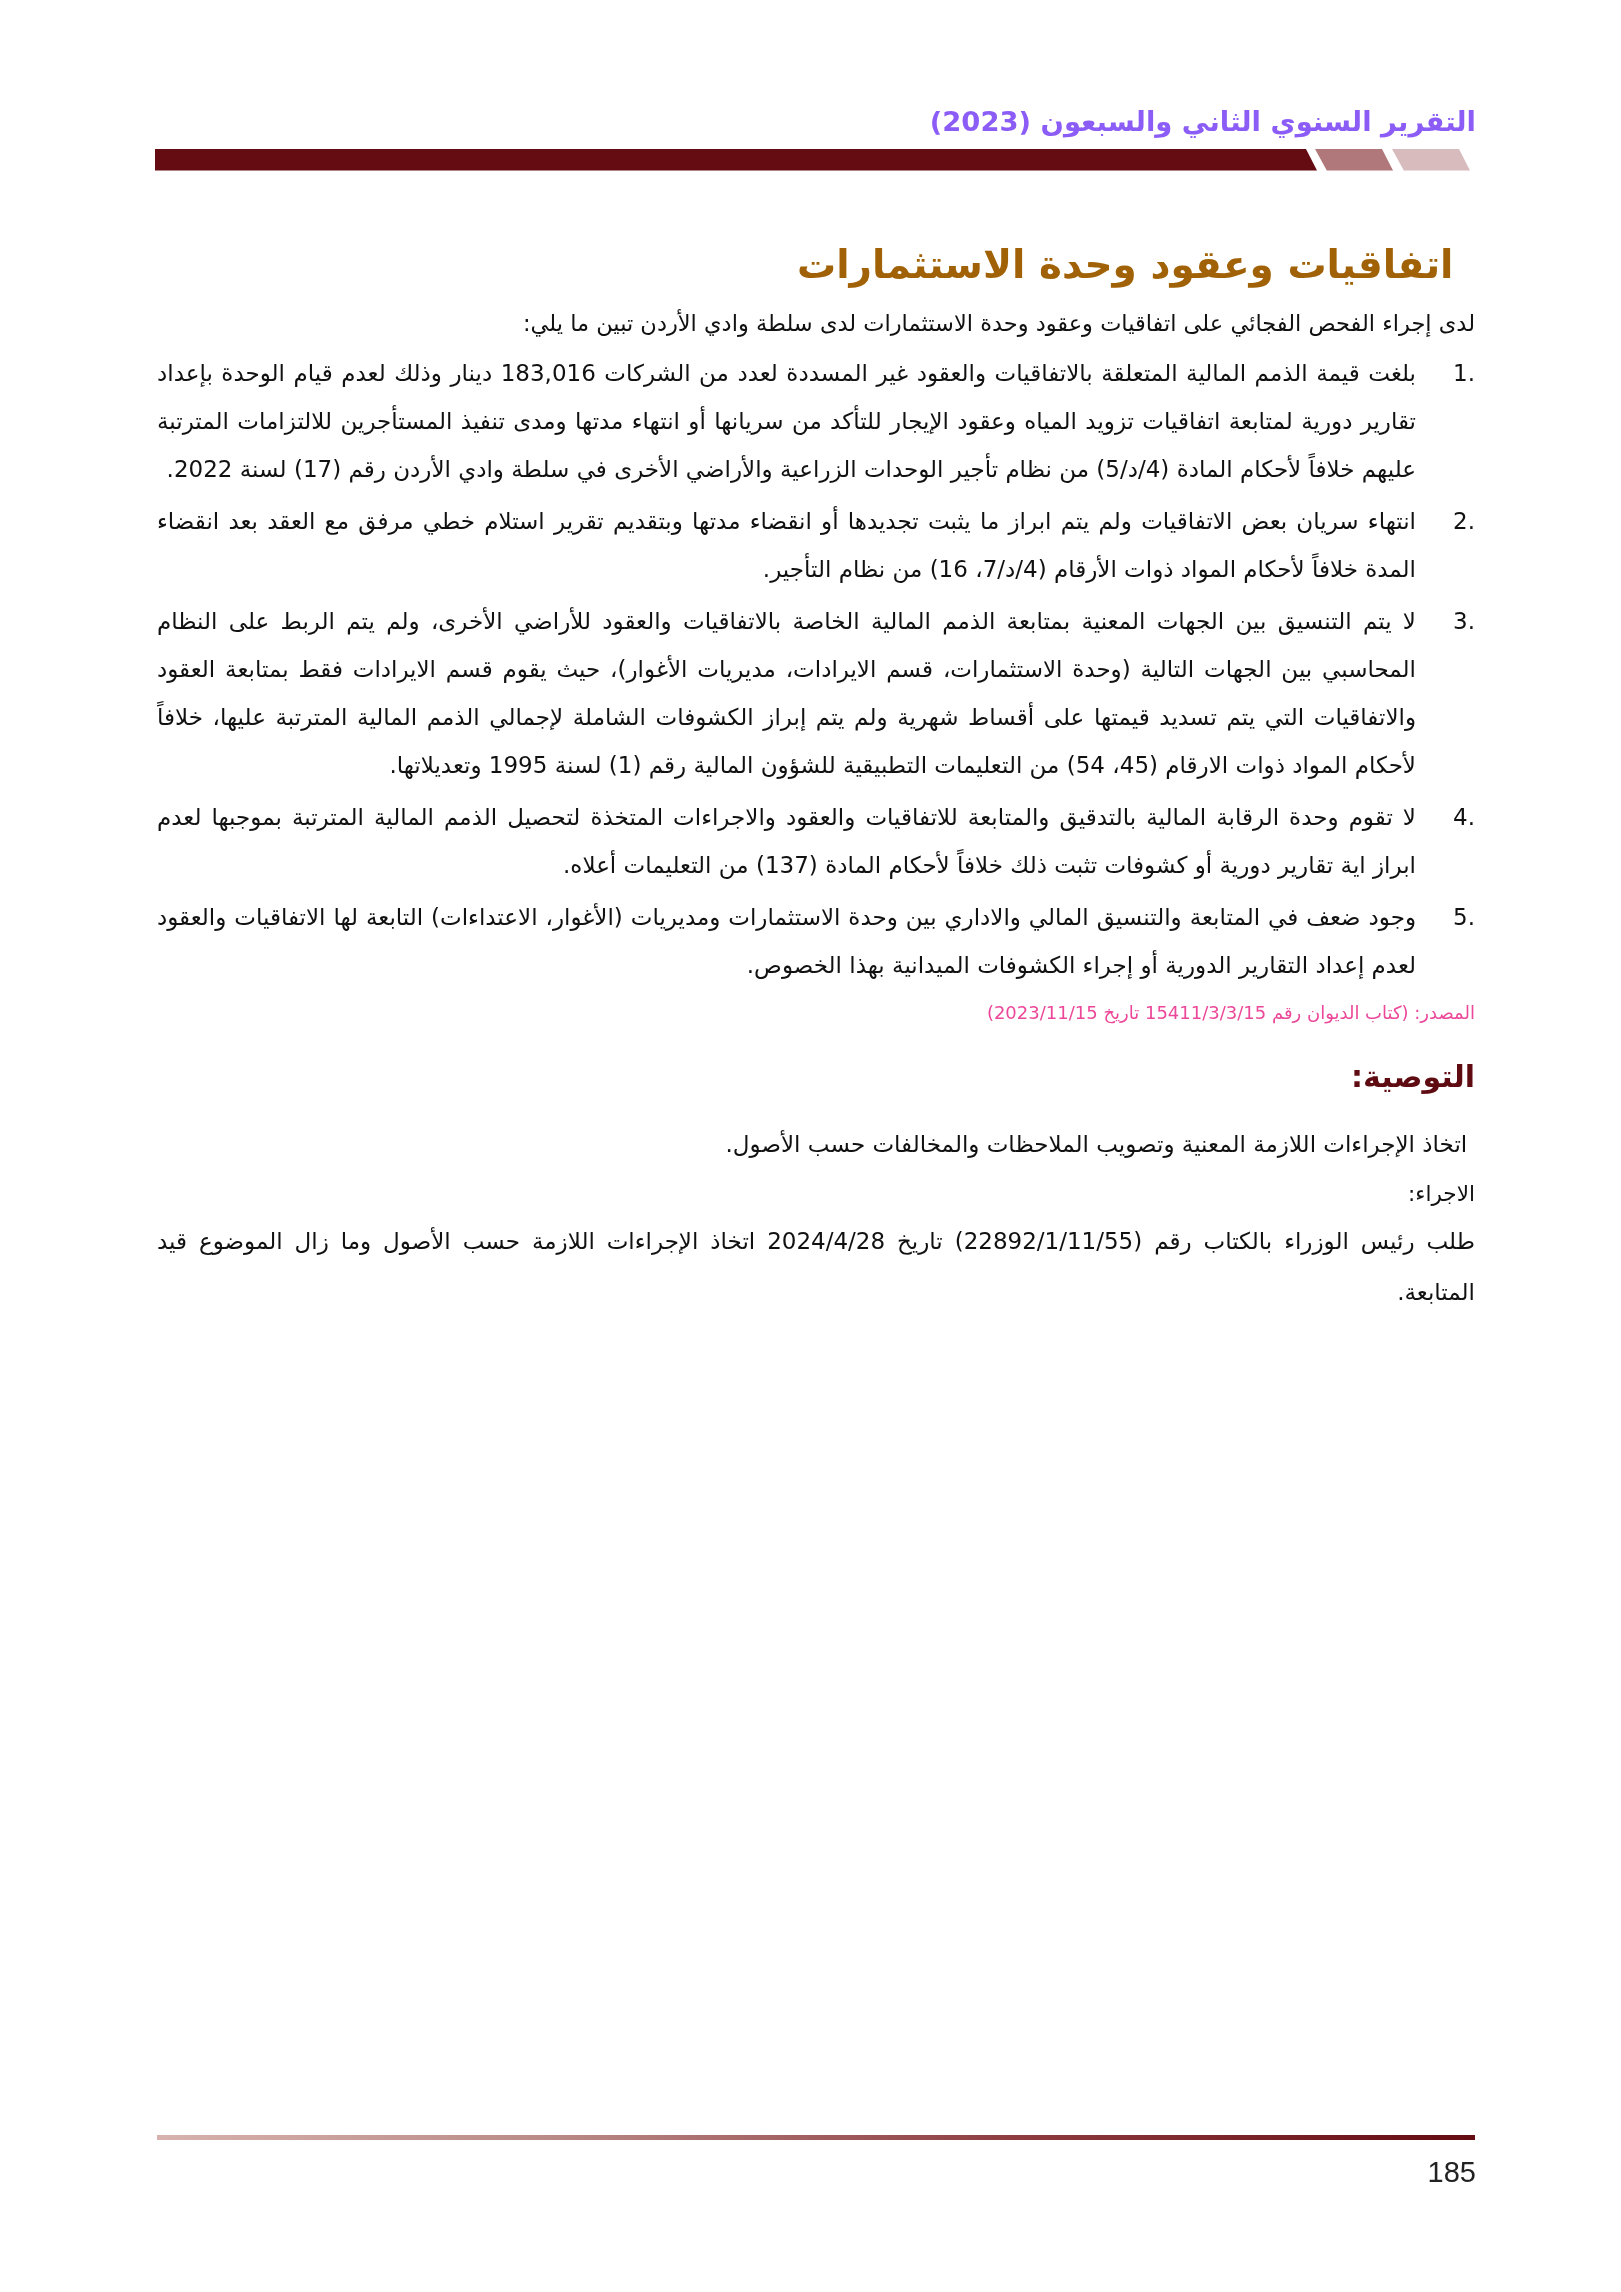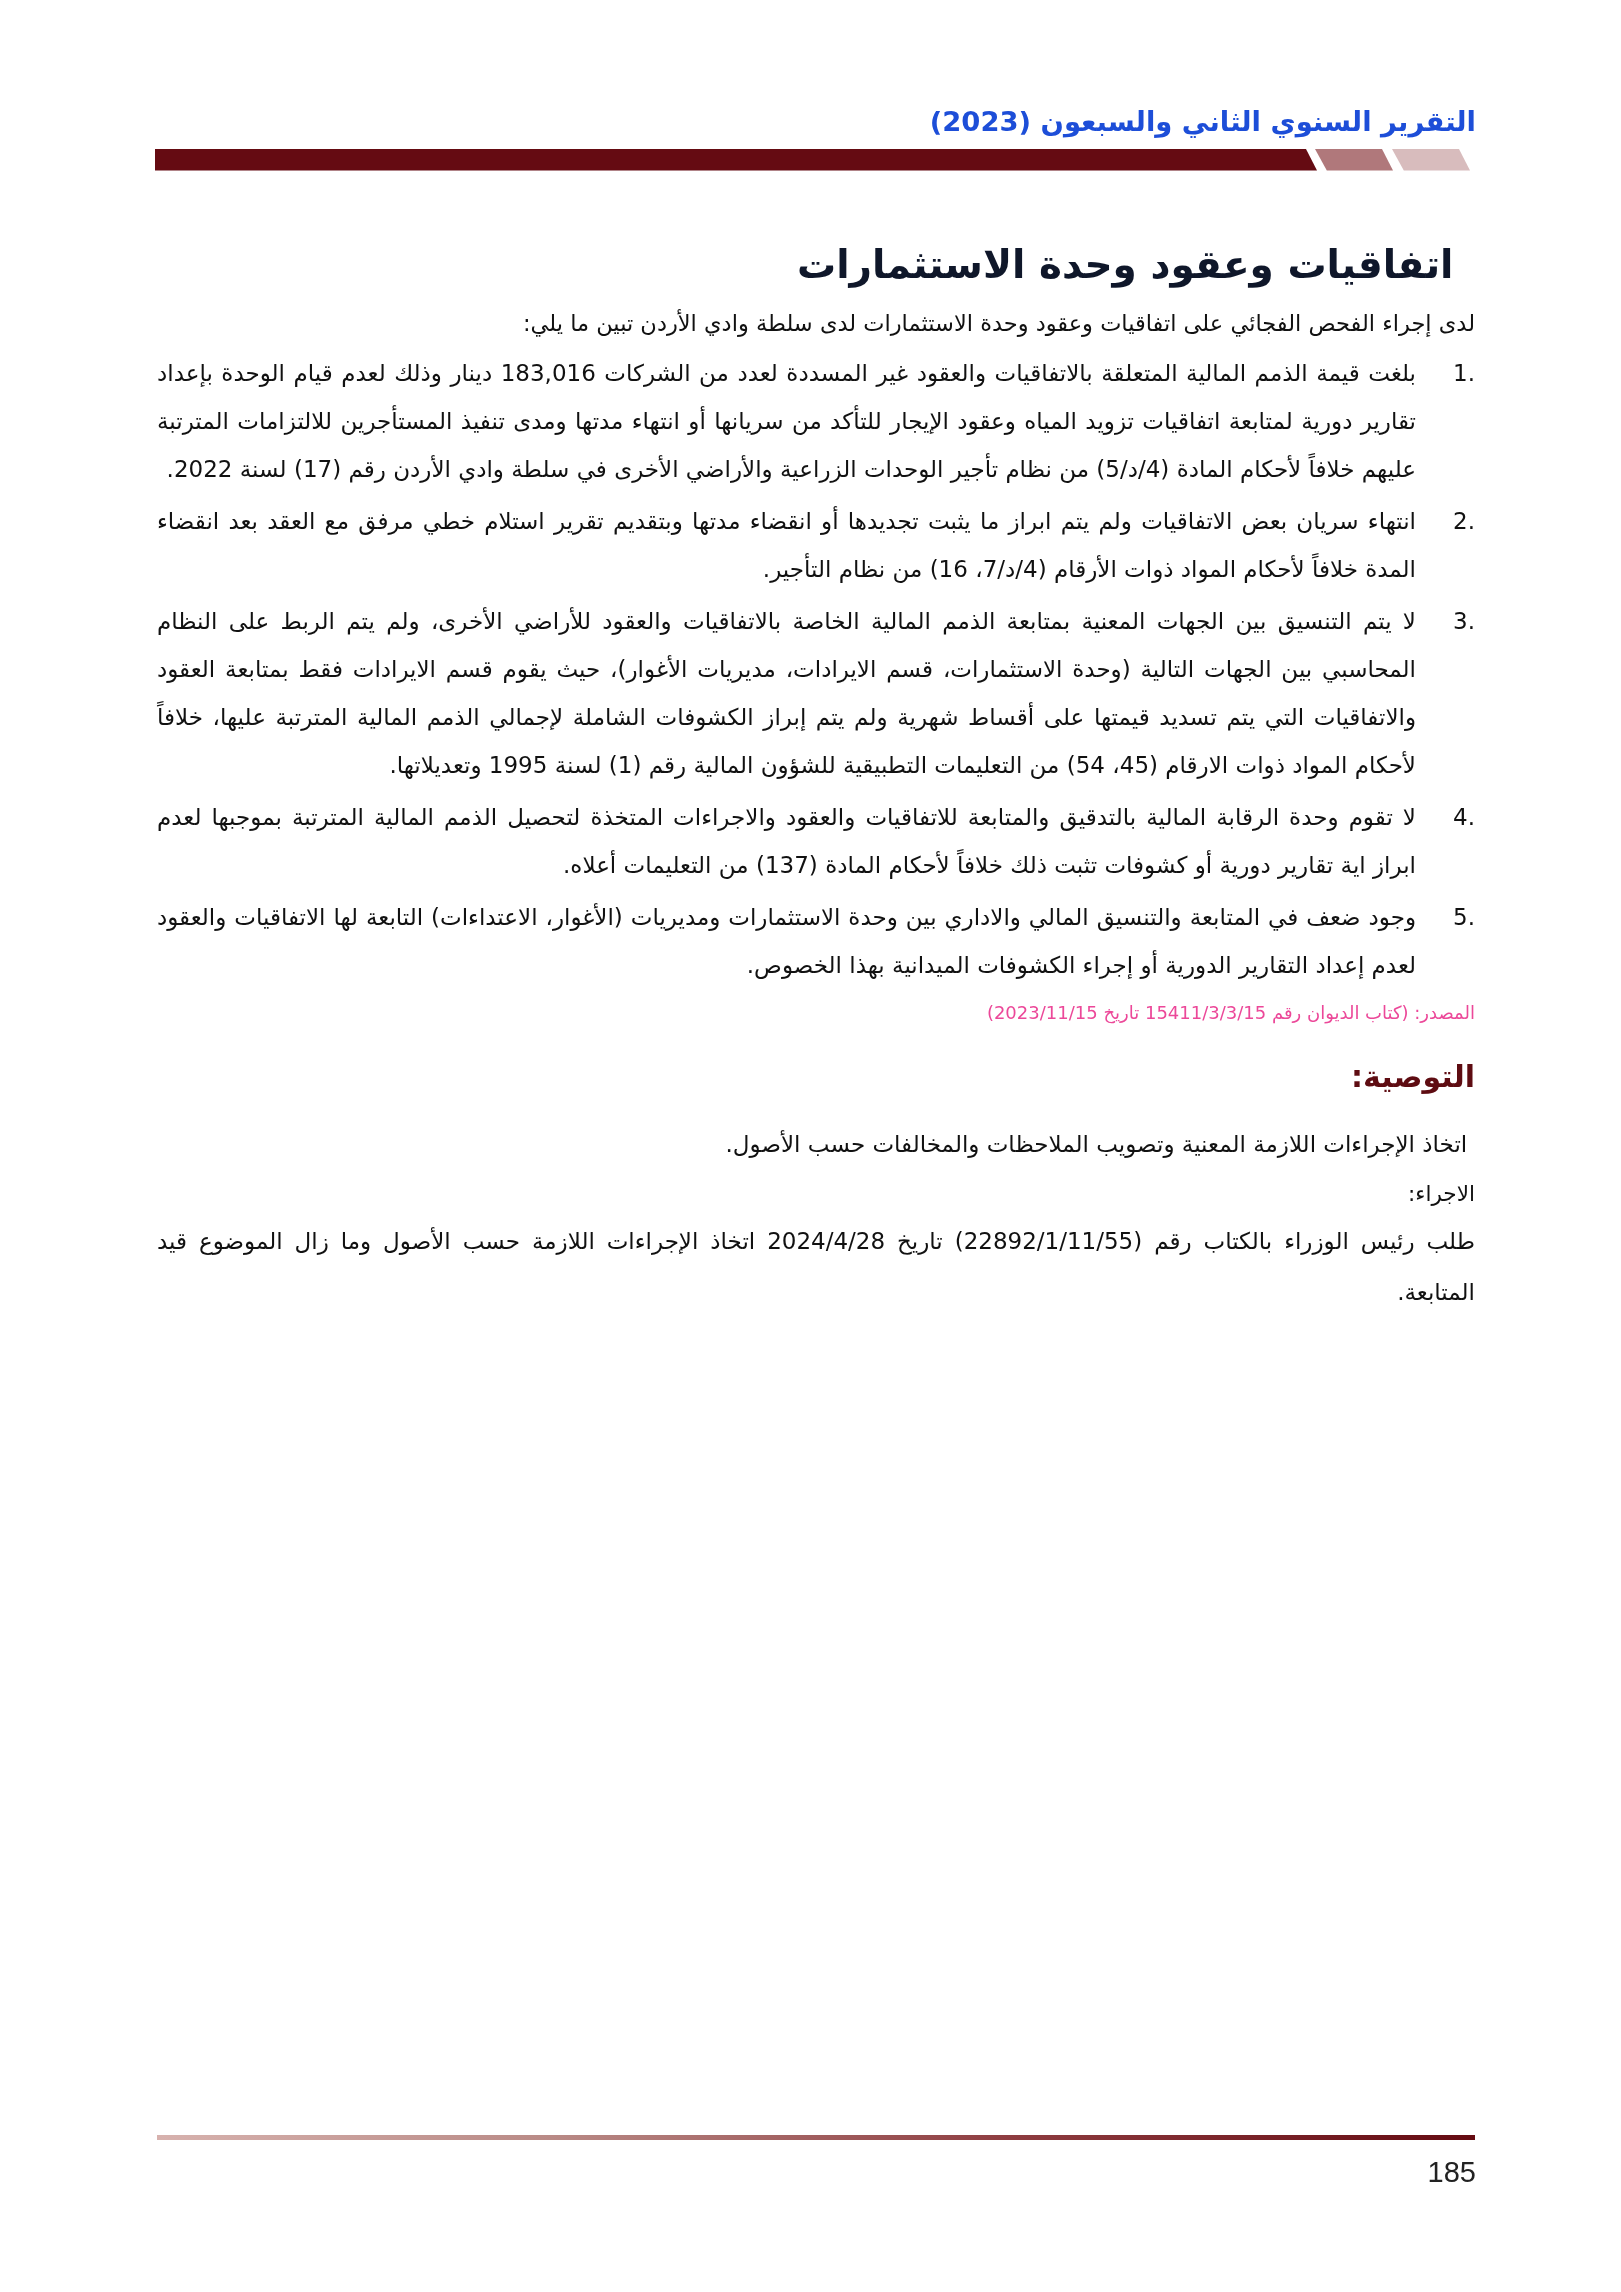--- a/index.html
+++ b/index.html
@@ -1,28 +1,28 @@
 <!DOCTYPE html>
 <html><head>
 <meta charset="utf-8">
 <style>
   html, body { margin: 0; padding: 0; background: #ffffff; }
   body { width: 1621px; height: 2293px; position: relative; overflow: hidden; font-family: "DejaVu Sans", sans-serif; color: #111; }
   .page { position: absolute; inset: 0; }
 
   
-  .hdr-title { position: absolute; top: 106px; right: 145px; direction: rtl; font-size: 27.4px; font-weight: bold; color: #1d4ed8; white-space: nowrap; }
+  .hdr-title { position: absolute; top: 106px; right: 145px; direction: rtl; font-size: 27.4px; font-weight: bold; color: #8b5cf6; white-space: nowrap; }
   .hdr-bar { position: absolute; top: 149px; left: 155px; width: 1318px; height: 21.6px; }
   .bar-main { position: absolute; left: 0; top: 0; height: 21.6px; width: 1162px; background: #650b12; clip-path: polygon(0 0, 1151px 0, 1162px 100%, 0 100%); }
   .bar-mid { position: absolute; top: 0; height: 21.6px; left: 1160px; width: 78px; background: #b0787b; clip-path: polygon(0 0, 67px 0, 78px 100%, 11.8px 100%); }
   .bar-light { position: absolute; top: 0; height: 21.6px; left: 1237px; width: 78px; background: #d8bcbd; clip-path: polygon(0 0, 67px 0, 78px 100%, 11.8px 100%); }
 
   
   .content { position: absolute; top: 240px; left: 157px; width: 1318px; direction: rtl; text-align: right; }
-  .section-title { font-size: 39px; font-weight: bold; color: #0f172a; margin: 0 21.6px 9.8px 0; line-height: 1.3; }
+  .section-title { font-size: 39px; font-weight: bold; color: #a16207; margin: 0 21.6px 9.8px 0; line-height: 1.3; }
   .intro { font-size: 22.5px; line-height: 47px; margin: 0 0 2px 0; }
   ol.items { list-style: none; margin: 0; padding: 0; }
   ol.items li { position: relative; font-size: 23px; line-height: 48px; padding-right: 59px; text-align: justify; text-align-last: right; margin-bottom: 3.9px; }
   .num { position: absolute; right: 0; top: 0; direction: ltr; }
   .source { font-size: 18px; line-height: 39px; margin-top: 2px; color: #ec4899; }
   .rec-title { font-size: 30px; font-weight: bold; color: #5e0c12; line-height: 1.35; }
   .rec-text { font-size: 23px; line-height: 45px; padding-right: 7.8px; }
   .proc-label { font-size: 21.6px; line-height: 45px; margin-top: 3.9px; }
   .proc-text { font-size: 23px; line-height: 51px; text-align: justify; text-align-last: right; }
 

